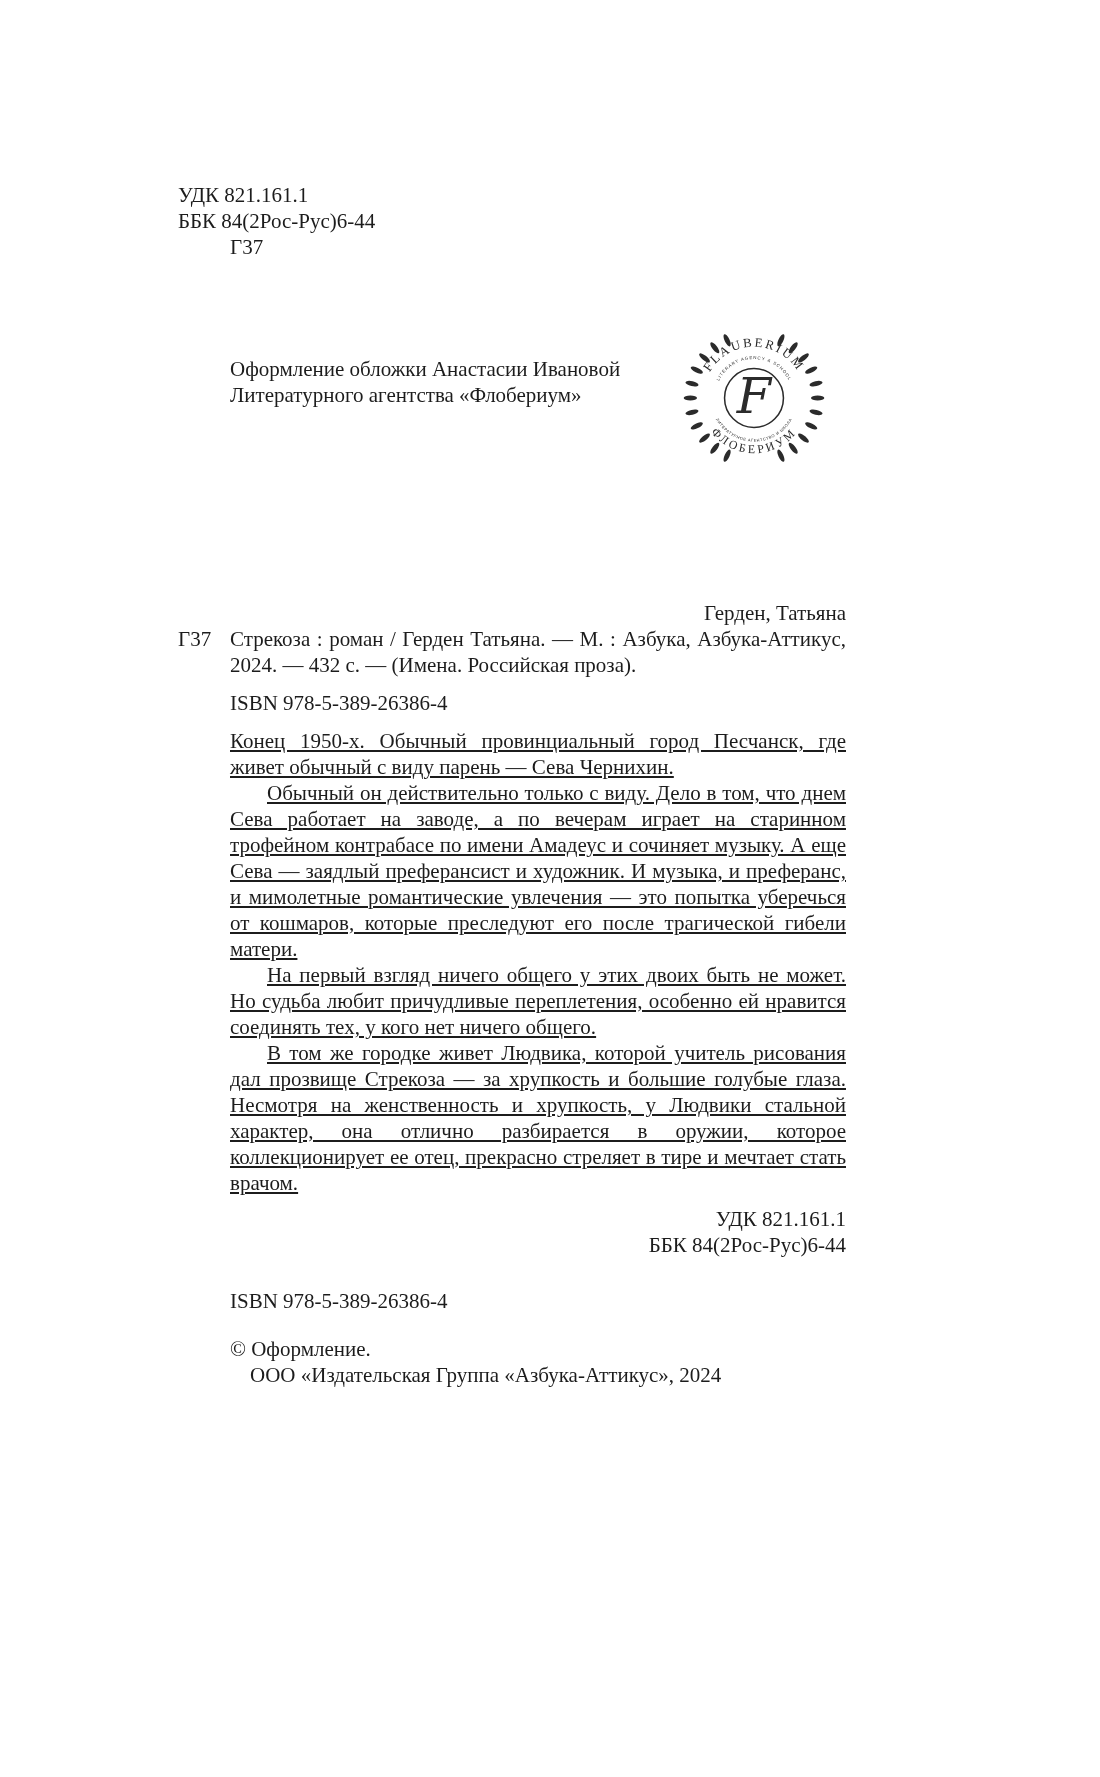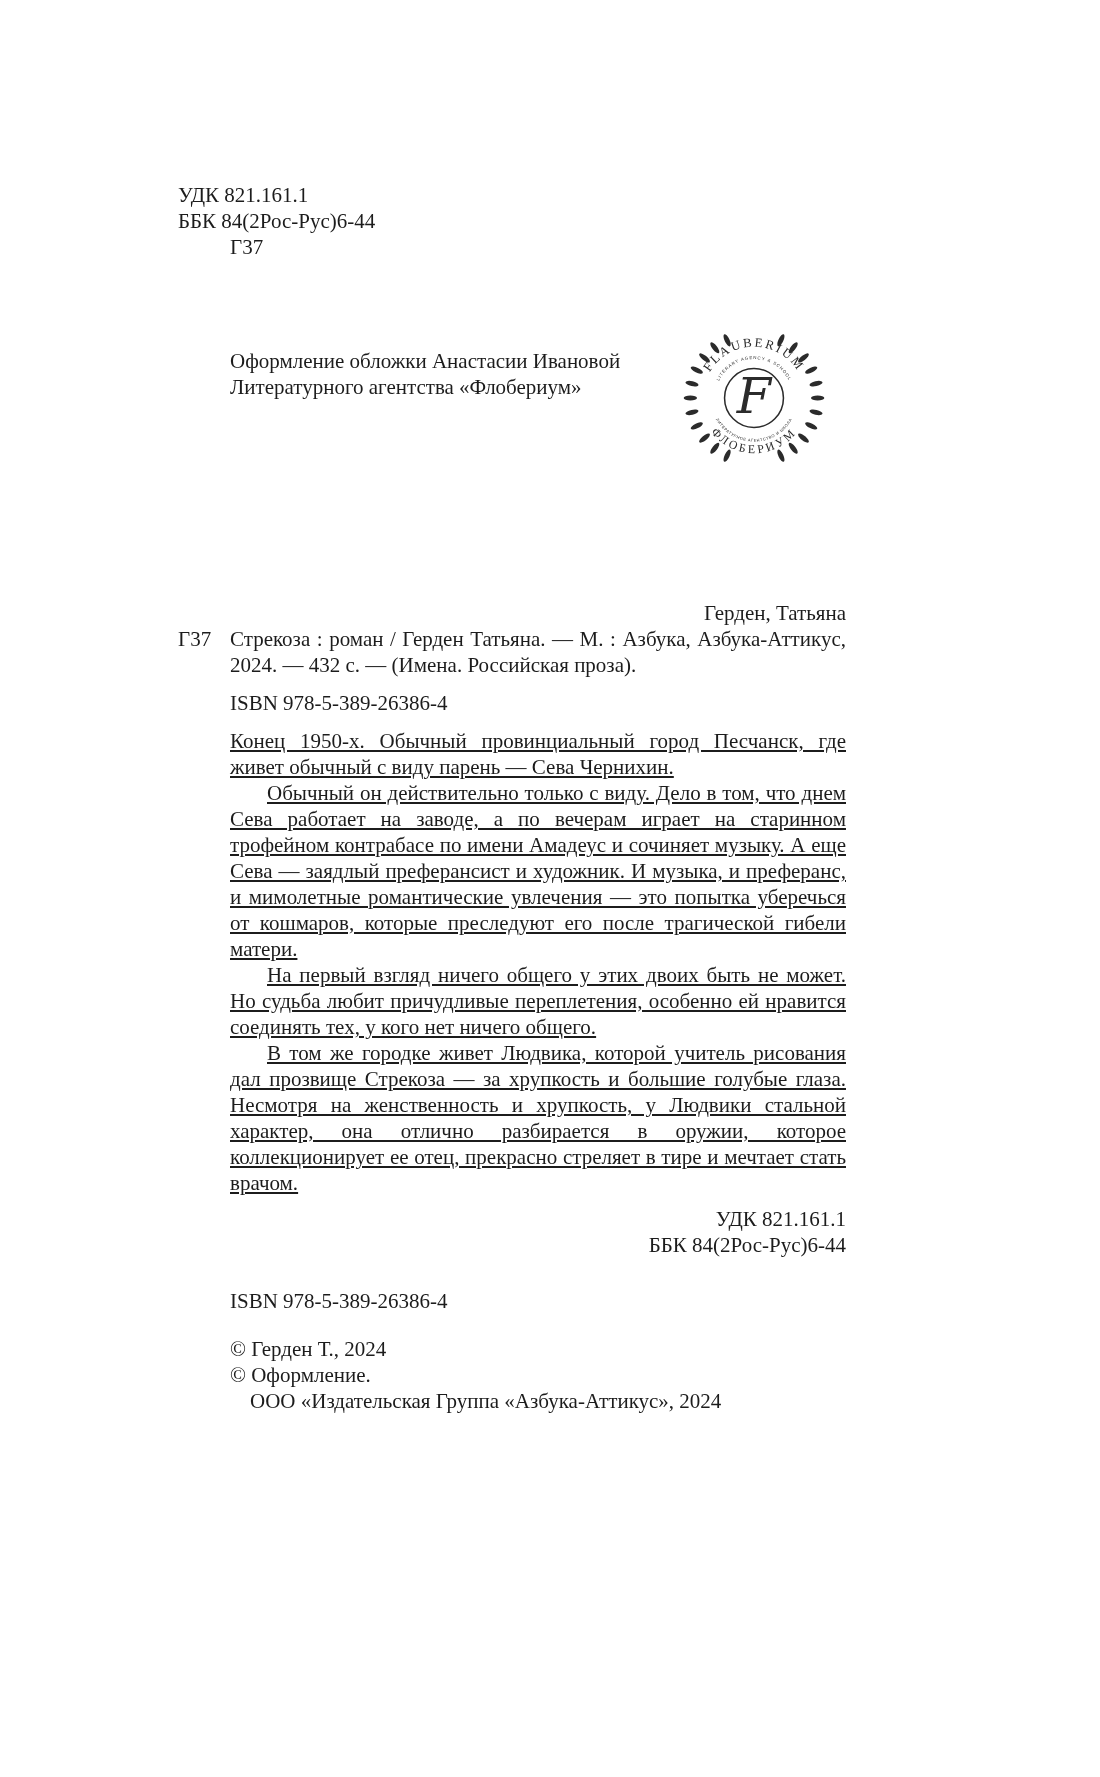--- a/index.html
+++ b/index.html
@@ -11,21 +11,21 @@
     font-family:"Liberation Serif","DejaVu Serif",serif;
     font-size:21px;
     line-height:26px;
     overflow:hidden;
     padding-left:20px;
   }
   
   .top-codes{position:absolute;top:182px;left:178px;}
   .top-codes .code{margin-left:52px;}
   
-  .credits{position:absolute;top:348px;left:230px;}
+  .credits{position:absolute;top:356px;left:230px;}
   
   .logo-wrap{position:absolute;top:322px;left:678px;width:152px;height:152px;}
   
   .main-col{position:absolute;top:600px;left:178px;width:668px;}
   .author{margin:0 0 0 52px;text-align:right;}
   .entry-row{position:relative;margin:0;}
   .entry-code{position:absolute;left:0;top:0;}
   .entry-text{margin:0 0 0 52px;text-align:justify;}
   .isbn-top{margin:12px 0 0 52px;}
   .annotation{margin:12px 0 0 52px;width:616px;text-align:justify;hyphens:auto;text-decoration:underline;}
@@ -122,20 +122,19 @@
     </div>
 
     <div class="bottom-codes">
       <p>УДК 821.161.1</p>
       <p>ББК 84(2Рос-Рус)6-44</p>
     </div>
 
     <p class="isbn-bottom">ISBN 978-5-389-26386-4</p>
 
     <div class="copyright">
-      <p>© Герден Т., 2024</p>
       <p>© Оформление.</p>
       <p class="indent">ООО «Издательская Группа «Азбука-Аттикус», 2024</p>
     </div>
 
   </div>
 
 </div>
 
 </body></html>

